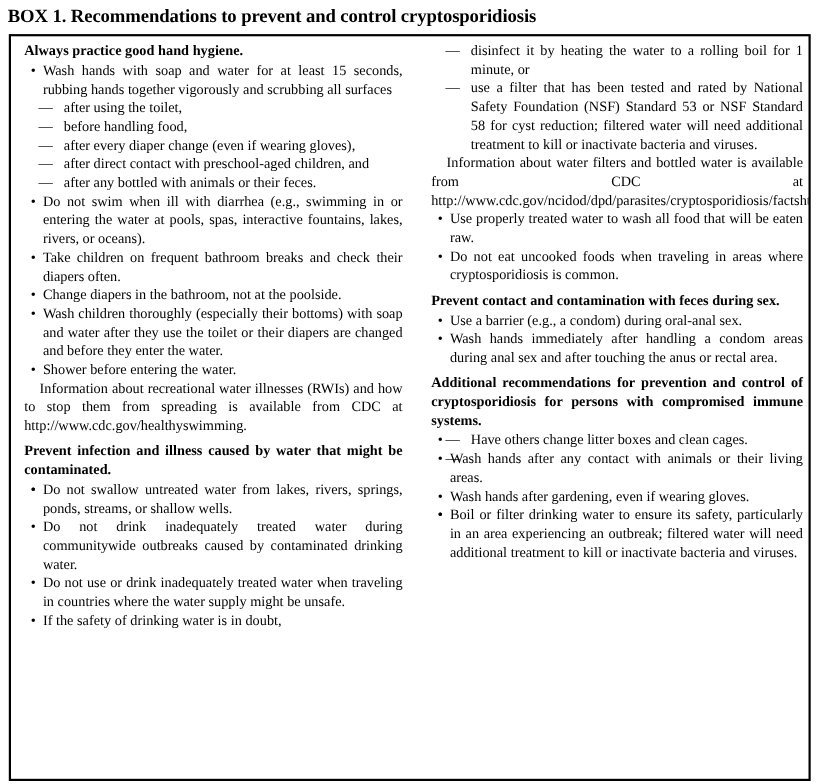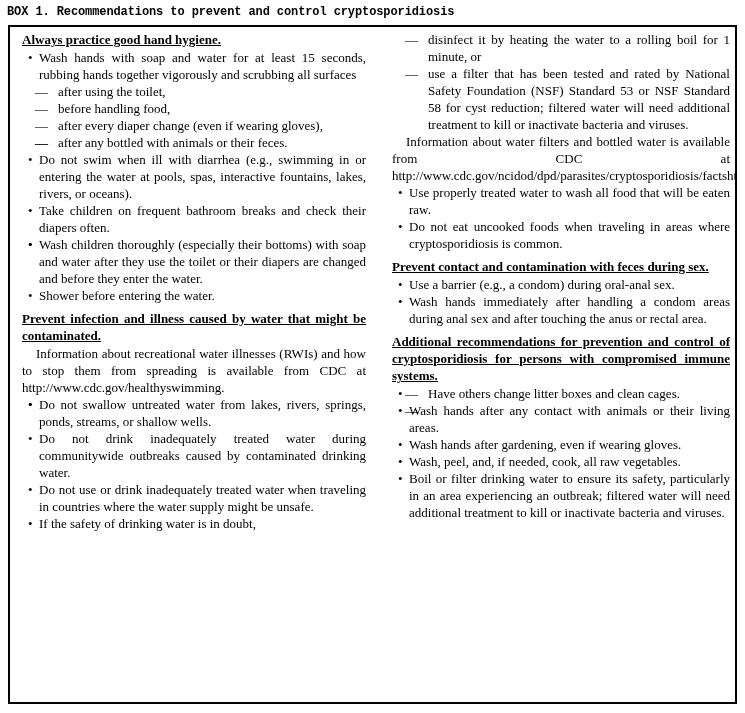--- a/index.html
+++ b/index.html
@@ -3,67 +3,67 @@
 <meta charset="utf-8">
 <style>
   html,body{margin:0;padding:0;}
   body{
     width:745px;height:713px;background:#ffffff;color:#000;
     font-family:"Liberation Serif", serif;
     -webkit-font-smoothing:antialiased;
   }
   .page{width:745px;height:713px;overflow:hidden;}
   .page-title{
-    font-family:Liberation Mono, monospace;
-    font-weight:bold;font-size:12px;letter-spacing:-0.1px;
+    font-family:Liberation Serif, serif;
+    font-weight:bold;font-size:17px;letter-spacing:-0.1px;
     padding:5px 0 0 7px;
   }
   .box{
     box-sizing:border-box;
     margin:6px 0 0 8px;
     width:729px;height:679px;
     border:2px solid #000;
     padding:4px 9px 0 12px;
     overflow:hidden;
   }
   .columns{display:flex;}
   .col{font-size:13px;line-height:17px;text-align:justify;}
   .col-left{width:344px;margin-right:26px;flex:none;}
   .col-right{width:338px;flex:none;}
   .block{margin:0;}
-  .block.heading{font-weight:bold;margin-top:6px;margin-bottom:1px;text-decoration:underline;}
+  .block.heading{font-weight:bold;margin-top:6px;margin-bottom:1px;}
   .col .block:first-child{margin-top:0;}
   .block.bullet{position:relative;padding-left:17px;}
   .block.bullet > .marker{position:absolute;left:6px;top:0;}
   .block.dash{position:relative;padding-left:36px;}
   .block.dash > .marker{position:absolute;left:13px;top:0;}
   .block.para{text-indent:14px;}
 </style>
 </head>
 <body>
 
 <div class="page">
   <div class="page-title">BOX 1. Recommendations to prevent and control cryptosporidiosis</div>
   <div class="box">
     <div class="columns">
       <div class="col col-left">
           <div class="block heading">Always practice good hand hygiene.</div>
           <div class="block bullet"><span class="marker">•</span><span>Wash hands with soap and water for at least 15 seconds, rubbing hands together vigorously and scrubbing all surfaces</span></div>
           <div class="block dash"><span class="marker">—</span><span>after using the toilet,</span></div>
           <div class="block dash"><span class="marker">—</span><span>before handling food,</span></div>
           <div class="block dash"><span class="marker">—</span><span>after every diaper change (even if wearing gloves),</span></div>
-          <div class="block dash"><span class="marker">—</span></div>
+          <div class="block dash"><span class="marker">—</span><span>after direct contact with preschool-aged children, and</span></div>
           <div class="block dash"><span class="marker">—</span><span>after any bottled with animals or their feces.</span></div>
           <div class="block bullet"><span class="marker">•</span><span>Do not swim when ill with diarrhea (e.g., swimming in or entering the water at pools, spas, interactive fountains, lakes, rivers, or oceans).</span></div>
           <div class="block bullet"><span class="marker">•</span><span>Take children on frequent bathroom breaks and check their diapers often.</span></div>
-          <div class="block bullet"><span class="marker">•</span></div>
+          <div class="block bullet"><span class="marker">•</span><span>Change diapers in the bathroom, not at the poolside.</span></div>
           <div class="block bullet"><span class="marker">•</span><span>Wash children thoroughly (especially their bottoms) with soap and water after they use the toilet or their diapers are changed and before they enter the water.</span></div>
           <div class="block bullet"><span class="marker">•</span><span>Shower before entering the water.</span></div>
+          <div class="block para">Information about recreational water illnesses (RWIs) and how to stop them from spreading is available from CDC at http://www.cdc.gov/healthyswimming.</div>
           <div class="block heading">Prevent infection and illness caused by water that might be contaminated.</div>
-          <div class="block para">Information about recreational water illnesses (RWIs) and how to stop them from spreading is available from CDC at http://www.cdc.gov/healthyswimming.</div>
           <div class="block bullet"><span class="marker">•</span></div>
           <div class="block bullet"><span class="marker">•</span><span>Do not swallow untreated water from lakes, rivers, springs, ponds, streams, or shallow wells.</span></div>
           <div class="block bullet"><span class="marker">•</span><span>Do not drink inadequately treated water during communitywide outbreaks caused by contaminated drinking water.</span></div>
           <div class="block bullet"><span class="marker">•</span><span>Do not use or drink inadequately treated water when traveling in countries where the water supply might be unsafe.</span></div>
           <div class="block bullet"><span class="marker">•</span><span>If the safety of drinking water is in doubt,</span></div>
         </div>
       <div class="col col-right">
           <div class="block dash"><span class="marker">—</span><span>disinfect it by heating the water to a rolling boil for 1 minute, or</span></div>
           <div class="block dash"><span class="marker">—</span><span>use a filter that has been tested and rated by National Safety Foundation (NSF) Standard 53 or NSF Standard 58 for cyst reduction; filtered water will need additional treatment to kill or inactivate bacteria and viruses.</span></div>
           <div class="block para">Information about water filters and bottled water is available from CDC at http://www.cdc.gov/ncidod/dpd/parasites/cryptosporidiosis/factsht_crypto_prevent_water.htm.</div>
@@ -71,18 +71,18 @@
           <div class="block bullet"><span class="marker">•</span><span>Do not eat uncooked foods when traveling in areas where cryptosporidiosis is common.</span></div>
           <div class="block heading">Prevent contact and contamination with feces during sex.</div>
           <div class="block bullet"><span class="marker">•</span><span>Use a barrier (e.g., a condom) during oral-anal sex.</span></div>
           <div class="block bullet"><span class="marker">•</span><span>Wash hands immediately after handling a condom areas during anal sex and after touching the anus or rectal area.</span></div>
           <div class="block heading">Additional recommendations for prevention and control of cryptosporidiosis for persons with compromised immune systems.</div>
           <div class="block bullet"><span class="marker">•</span></div>
           <div class="block dash"><span class="marker">—</span><span>Have others change litter boxes and clean cages.</span></div>
           <div class="block dash"><span class="marker">—</span></div>
           <div class="block bullet"><span class="marker">•</span><span>Wash hands after any contact with animals or their living areas.</span></div>
           <div class="block bullet"><span class="marker">•</span><span>Wash hands after gardening, even if wearing gloves.</span></div>
-          <div class="block bullet"><span class="marker">•</span><span>Wash, peel, and, if needed, cook, all raw vegetables.</span></div>
+          <div class="block bullet"><span class="marker">•</span></div>
           <div class="block bullet"><span class="marker">•</span><span>Boil or filter drinking water to ensure its safety, particularly in an area experiencing an outbreak; filtered water will need additional treatment to kill or inactivate bacteria and viruses.</span></div>
         </div>
     </div>
   </div>
 </div>
 
 </body></html>

